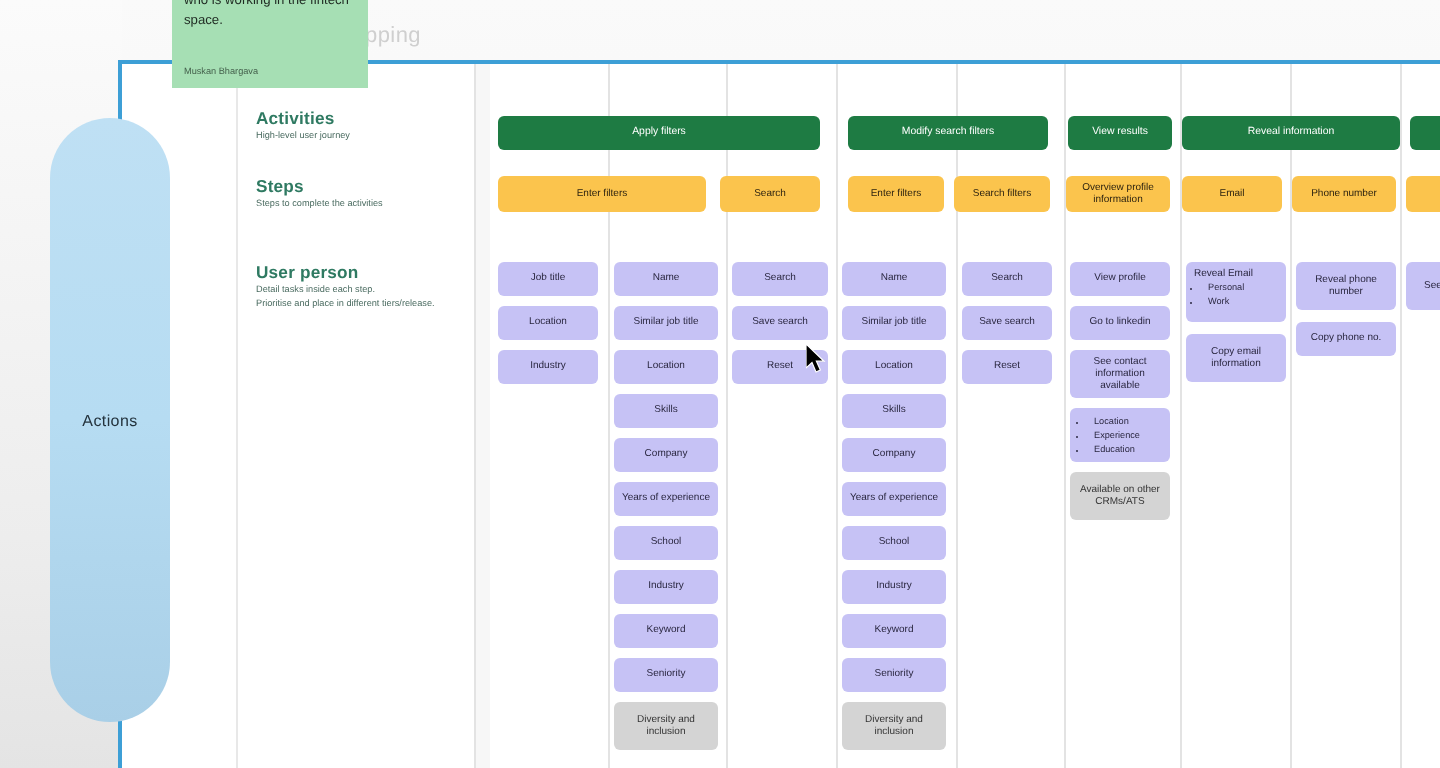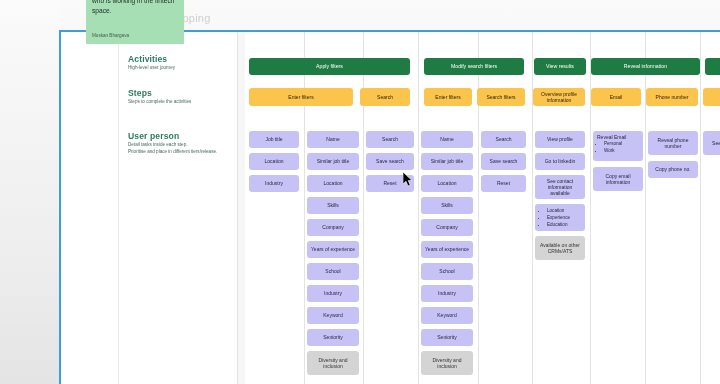--- a/index.html
+++ b/index.html
@@ -199,20 +199,23 @@
   <div class="lane" style="left:590px;"></div>
   <div class="lane" style="left:645px;"></div>
   <div class="lane" style="left:700px;"></div>
   <div class="lane" style="left:118px;background:#e8e8e8;"></div>
 
   <div class="sticky">
     <div>sales person in New York who is working in the fintech space.</div>
     <div class="author">Muskan Bhargava</div>
   </div>
 
+  <div class="actions-pill">
+    <span>Actions</span>
+  </div>
 
   <div class="row-label" style="top:54px;">
     <div class="t">Activities</div>
     <div class="s">High-level user journey</div>
   </div>
   <div class="row-label" style="top:88px;">
     <div class="t">Steps</div>
     <div class="s">Steps to complete the activities</div>
   </div>
   <div class="row-label" style="top:131px;">

